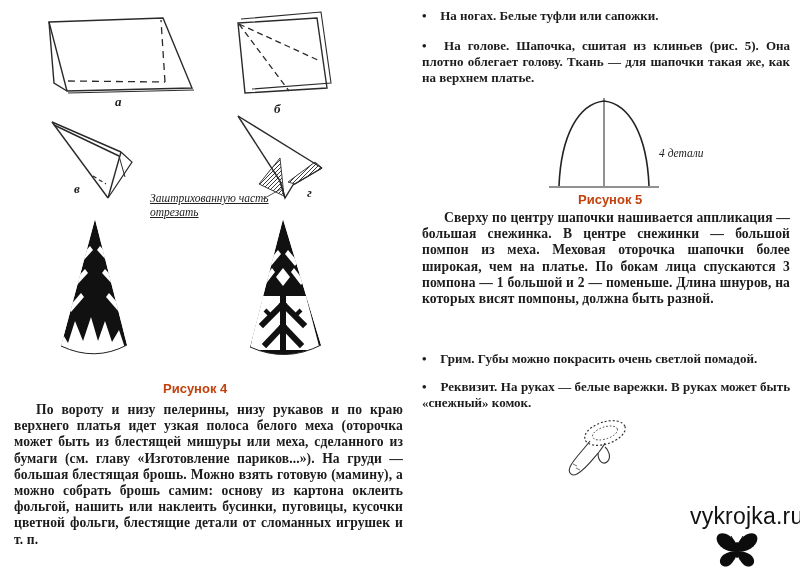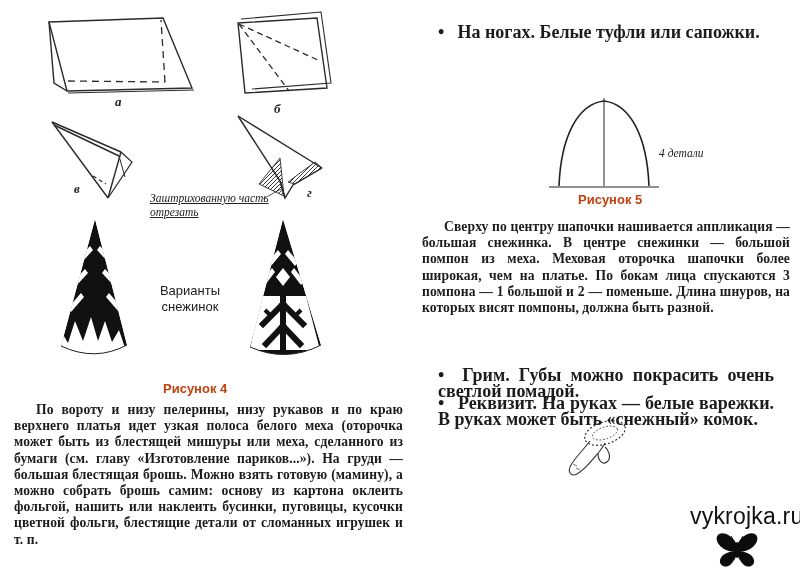--- a/index.html
+++ b/index.html
@@ -8,21 +8,21 @@
     font-family:"Liberation Serif","DejaVu Serif",serif;
     color:#1c1c1c;overflow:hidden;margin:0 auto;
   }
   .art{position:absolute;left:0;top:0;width:800px;height:581px;}
   .abs{position:absolute;}
   .body-text{
     font-size:13.6px;line-height:16.2px;font-weight:600;
     text-align:justify;letter-spacing:.1px;
   }
   .body-text p{margin:0;text-indent:22px;}
-  .bullet-par{margin:16px;font-size:18px;line-height:16.2px;font-weight:600;text-align:justify;}
+  .bullet-par{margin:0;font-size:13px;line-height:16.2px;font-weight:600;text-align:justify;}
   .bullet-par .dot{display:inline-block;width:15px;font-weight:700;}
   .bullet-par b{font-weight:700;}
   .fig-label{font-style:italic;font-size:13px;font-weight:600;}
   .callout{font-style:italic;font-size:11.5px;line-height:13.5px;font-weight:500;color:#222;text-decoration:underline;}
   .caption{font-family:"Liberation Sans","DejaVu Sans",sans-serif;font-weight:700;font-size:13px;color:#c2410c;}
   .variants{font-family:"Liberation Sans","DejaVu Sans",sans-serif;font-size:13px;line-height:16px;text-align:center;color:#222;}
   .detail-label{font-style:italic;font-size:11.5px;font-weight:500;color:#222;}
   .watermark{
     font-family:"Liberation Sans","DejaVu Sans",sans-serif;
     font-size:23px;color:#121212;letter-spacing:.2px;
@@ -161,44 +161,47 @@
   <div class="abs fig-label" style="left:115px;top:94px;">а</div>
   <div class="abs fig-label" style="left:274px;top:101px;">б</div>
   <div class="abs fig-label" style="left:74px;top:181px;">в</div>
   <div class="abs fig-label" style="left:307px;top:185px;">г</div>
 
   <div class="abs callout" style="left:150px;top:192px;width:125px;">
     <div>Заштрихованную часть</div>
     <div>отрезать</div>
   </div>
 
-  <div class="abs variants" style="left:153px;top:283px;width:74px;">
-    <div>Варианты</div>
-    <div>снежинок</div>
-  </div>
 
   <div class="abs caption" style="left:163px;top:381px;">Рисунок 4</div>
 
   <div class="abs body-text" style="left:14px;top:402px;width:389px;">
     <p>По вороту и низу пелерины, низу рукавов и по краю верхнего платья идет узкая полоса белого меха (оторочка может быть из блестящей мишуры или меха, сделанного из бумаги (см. главу «Изготовление париков...»). На груди — большая блестящая брошь. Можно взять готовую (мамину), а можно собрать брошь самим: основу из картона оклеить фольгой, нашить или наклеить бусинки, пуговицы, кусочки цветной фольги, блестящие детали от сломанных игрушек и т. п.</p>
   </div>
 
   <div class="abs" style="left:422px;top:8px;width:368px;">
     <p class="bullet-par">
       <span class="dot">•</span>
       <b>На ногах.</b>
       <span>Белые туфли или сапожки.</span>
     </p>
   </div>
 
+  <div class="abs" style="left:422px;top:38px;width:368px;">
+    <p class="bullet-par">
+      <span class="dot">•</span>
+      <b>На голове.</b>
+      <span>Шапочка, сшитая из клиньев (рис. 5). Она плотно облегает голову. Ткань — для шапочки такая же, как на верхнем платье.</span>
+    </p>
+  </div>
 
   <div class="abs detail-label" style="left:622px;top:147px;margin-left:37px;">4 детали</div>
   <div class="abs caption" style="left:578px;top:192px;">Рисунок 5</div>
 
-  <div class="abs body-text" style="left:422px;top:219px;width:368px;">
+  <div class="abs body-text" style="left:422px;top:210px;width:368px;">
     <p>Сверху по центру шапочки нашивается аппликация — большая снежинка. В центре снежинки — большой помпон из меха. Меховая оторочка шапочки более широкая, чем на платье. По бокам лица спускаются 3 помпона — 1 большой и 2 — поменьше. Длина шнуров, на которых висят помпоны, должна быть разной.</p>
   </div>
 
   <div class="abs" style="left:422px;top:379px;width:368px;">
     <p class="bullet-par">
       <span class="dot">•</span>
       <b>Реквизит.</b>
       <span>На руках — белые варежки. В руках может быть «снежный» комок.</span>
     </p>
   </div>

